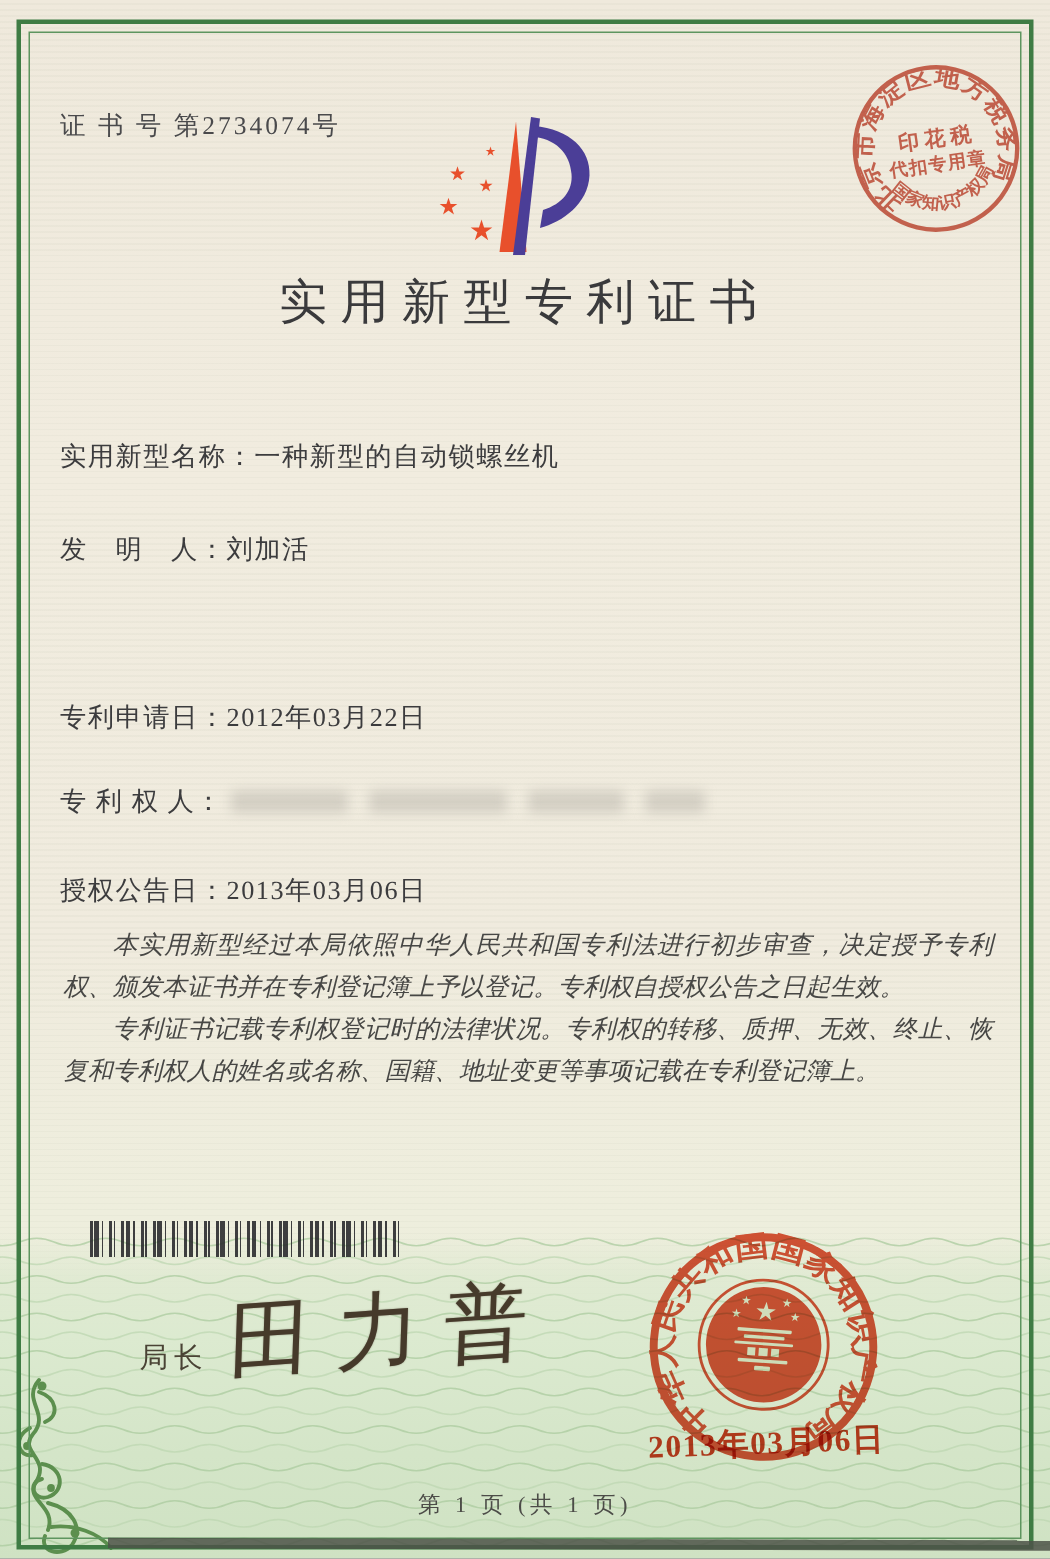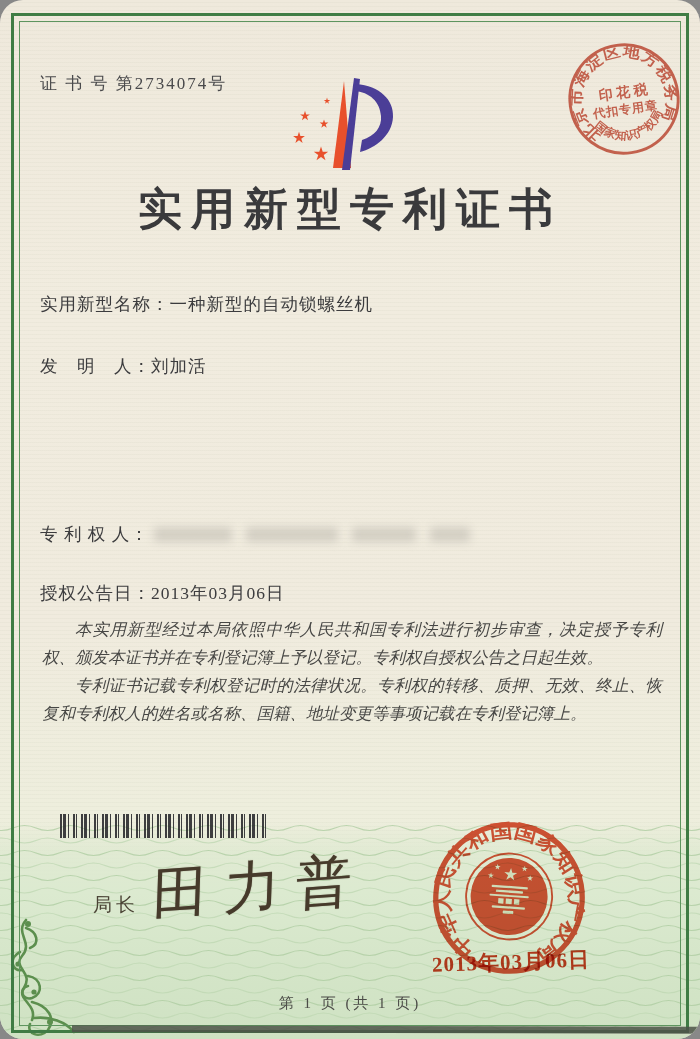--- a/index.html
+++ b/index.html
@@ -1,35 +1,34 @@
 <!DOCTYPE html>
 <html><head>
 <meta charset="utf-8">
 <style>
   html,body{margin:0;padding:0;background:#888;}
   .page{
     position:relative; width:700px; height:1039px; margin:0 auto;
     background:linear-gradient(180deg,#efe9dc 0%,#f1ecdf 30%,#f0ebde 60%,#eeeedd 78%,#e4ecd5 100%);
     overflow:hidden;
     font-family:"Liberation Serif","DejaVu Serif",serif;
-    border-radius:23px;
   }
   .texture{position:absolute;inset:0;z-index:1;
     background:repeating-linear-gradient(0deg, rgba(110,130,100,0.045) 0 1px, rgba(0,0,0,0) 1px 4px);}
   .green-zone{position:absolute;left:0;right:0;top:822px;height:217px;z-index:1;
     background:linear-gradient(180deg, rgba(225,235,212,0) 0%, rgba(221,233,208,0.75) 14%, #dcead0 32%, #d4e5c8 68%, #cfe2c3 100%);}
   .green-zone svg{position:absolute;inset:0;}
   .frame-outer{position:absolute;left:11px;right:11px;top:13px;bottom:6px;border:3px solid #3f7c44;z-index:7;pointer-events:none;}
   .frame-inner{position:absolute;left:19px;right:19px;top:21px;bottom:13px;border:1px solid #5e955f;z-index:7;pointer-events:none;}
   .cert-no{position:absolute;left:40px;top:72px;z-index:4;font-size:17px;letter-spacing:2px;color:#4a4a4c;}
   .logo{position:absolute;left:282px;top:74px;width:125px;height:102px;z-index:4;}
   .tax-seal{position:absolute;left:566px;top:41px;width:116px;height:116px;z-index:5;
     transform:rotate(-8deg);mix-blend-mode:multiply;opacity:.85;}
   .title{position:absolute;left:0;right:0;top:180px;z-index:4;text-align:center;
-    font-size:44px;font-weight:700;letter-spacing:9px;color:#3a3a3c;margin:0;}
+    font-size:32px;font-weight:400;letter-spacing:9px;color:#3a3a3c;margin:0;}
   .field{position:absolute;left:40px;z-index:4;font-size:17.5px;color:#3c3c3e;letter-spacing:1px;white-space:nowrap;}
   .f0{top:292px}.f1{top:354px}.f2{top:410px}.f3{top:466px}.f4{top:522px}.f5{top:581px}
   .blob{display:inline-block;vertical-align:-2px;height:15px;border-radius:3px;
     background:rgba(185,181,172,0.5);filter:blur(4px);margin-right:14px;}
   .b1{width:78px}.b2{width:92px}.b3{width:64px}.b4{width:40px}
   .paragraphs{position:absolute;left:42px;right:38px;top:616px;z-index:4;
     font-size:16.5px;line-height:28px;color:#474745;text-align:justify;}
   .paragraphs p{margin:0;text-indent:2em;font-style:italic;}
   .barcode{position:absolute;left:60px;top:814px;width:208px;height:24px;z-index:4;opacity:.88;
     background:repeating-linear-gradient(90deg,
@@ -110,20 +109,21 @@
       <textPath href="#taxBottom" startOffset="2" textLength="85" lengthAdjust="spacingAndGlyphs">国家知识产权局</textPath>
     </text>
     <text x="60" y="58" text-anchor="middle" font-size="14.5" font-weight="700" fill="#c8503c">印 花 税</text>
     <text x="60" y="75" text-anchor="middle" font-size="12.5" font-weight="700" fill="#c8503c" letter-spacing="1">代扣专用章</text>
   </svg>
 
   <h1 class="title">实用新型专利证书</h1>
 
   <div class="field f1">发　明　人：刘加活</div>
   <div class="field f0">实用新型名称：一种新型的自动锁螺丝机</div>
+  <div class="field f3">专利申请日：2012年03月22日</div>
   <div class="field f4">
     <span>专 利 权 人：</span>
     <span class="blob b1"></span><span class="blob b2"></span><span class="blob b3"></span><span class="blob b4"></span>
   </div>
   <div class="field f5">授权公告日：2013年03月06日</div>
 
   <div class="paragraphs">
     <p>本实用新型经过本局依照中华人民共和国专利法进行初步审查，决定授予专利权、颁发本证书并在专利登记簿上予以登记。专利权自授权公告之日起生效。</p>
     <p>专利证书记载专利权登记时的法律状况。专利权的转移、质押、无效、终止、恢复和专利权人的姓名或名称、国籍、地址变更等事项记载在专利登记簿上。</p>
   </div>

